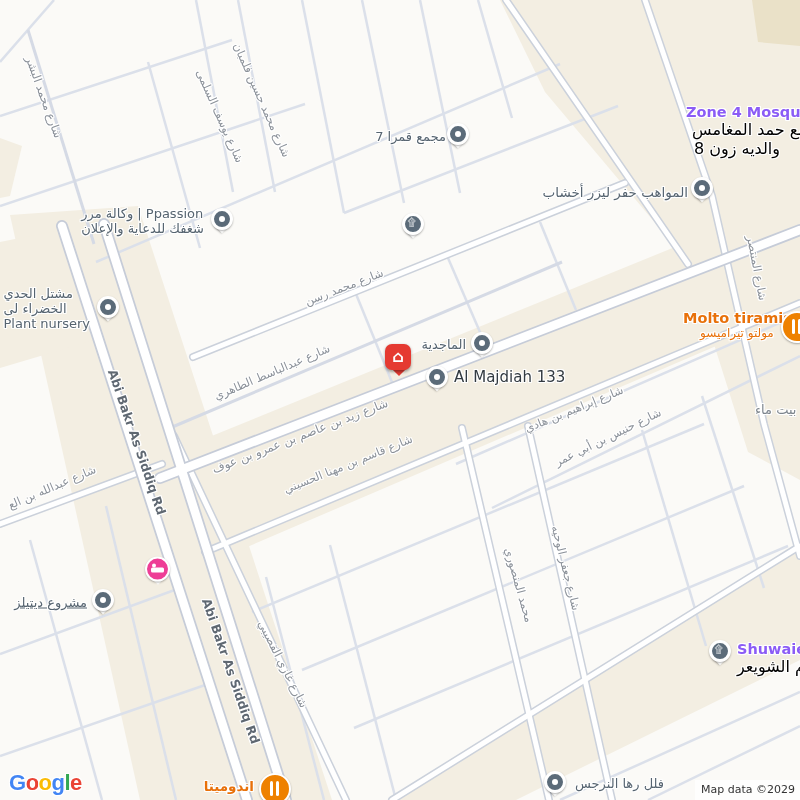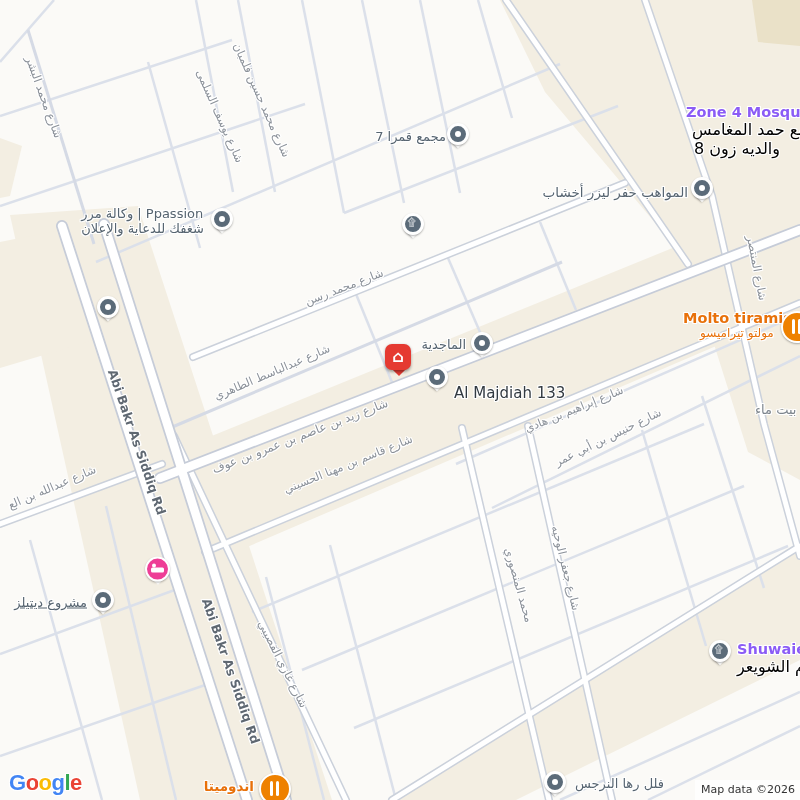--- a/index.html
+++ b/index.html
@@ -208,48 +208,53 @@
     <div class="box">⌂</div>
   </div>
 
   <div class="lbl poi ra" style="left:446px;top:136px;transform:translate(-100%,-50%);">مجمع قمرا 7</div>
 
   <div class="lbl poi ra" style="left:204px;top:221px;transform:translate(-100%,-50%);">
     <div>وكالة مرر | Ppassion</div>
     <div>شغفك للدعاية والإعلان</div>
   </div>
 
+  <div class="lbl poi ra" style="left:90px;top:308px;transform:translate(-100%,-50%);">
+    <div>مشتل الحدي</div>
+    <div>الخضراء لى</div>
+    <div>Plant nursery</div>
+  </div>
 
   <div class="lbl poi ra" style="left:688px;top:192px;font-size:13.5px;transform:translate(-100%,-50%);">المواهب حفر ليزر أخشاب</div>
 
   <div class="lbl" style="left:686px;top:104px;">
     <div class="poi-bold">Zone 4 Mosqu</div>
     <div class="poi-sub" style="margin-left:6px;">امع حمد المغامس</div>
     <div class="poi-sub" style="margin-left:8px;">والديه زون 8</div>
   </div>
 
   <div class="lbl" style="left:683px;top:310px;">
     <div class="poi-orange">Molto tiramisu</div>
     <div class="poi-orange-sub" style="margin-left:17px;">مولتو تيراميسو</div>
   </div>
 
   <div class="lbl poi ra" style="left:466px;top:344px;transform:translate(-100%,-50%);">الماجدية</div>
 
-  <div class="lbl poi-dark" style="left:454px;top:377px;transform:translate(0,-50%);margin-top:16px;">Al Majdiah 133</div>
+  <div class="lbl poi-dark" style="left:454px;top:377px;transform:translate(0,-50%);">Al Majdiah 133</div>
 
   <div class="lbl poi ra" style="left:87px;top:602px;transform:translate(-100%,-50%);text-decoration:underline;">مشروع ديتيلز</div>
 
   <div class="lbl poi-orange" style="left:254px;top:786px;font-size:13.5px;transform:translate(-100%,-50%);">اندوميتا</div>
 
   <div class="lbl poi" style="left:575px;top:783px;transform:translate(0,-50%);">فلل رها النرجس</div>
 
   <div class="lbl" style="left:737px;top:641px;">
     <div class="poi-bold">Shuwaie</div>
     <div class="poi-sub">م الشويعر</div>
   </div>
 
   <div id="glogo">
     <span style="color:#4285F4">G</span><span style="color:#EA4335">o</span><span style="color:#FBBC05">o</span><span style="color:#4285F4">g</span><span style="color:#34A853">l</span><span style="color:#EA4335">e</span>
   </div>
 
-  <div id="attrib">Map data ©2026</div>
+  <div id="attrib">Map data ©2029</div>
 
 </div>
 
 </body></html>

